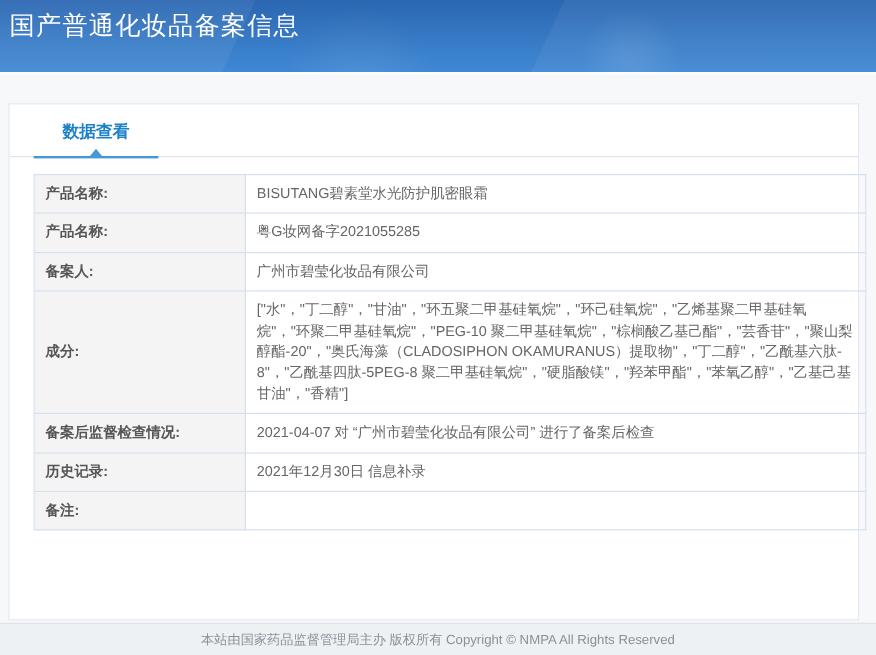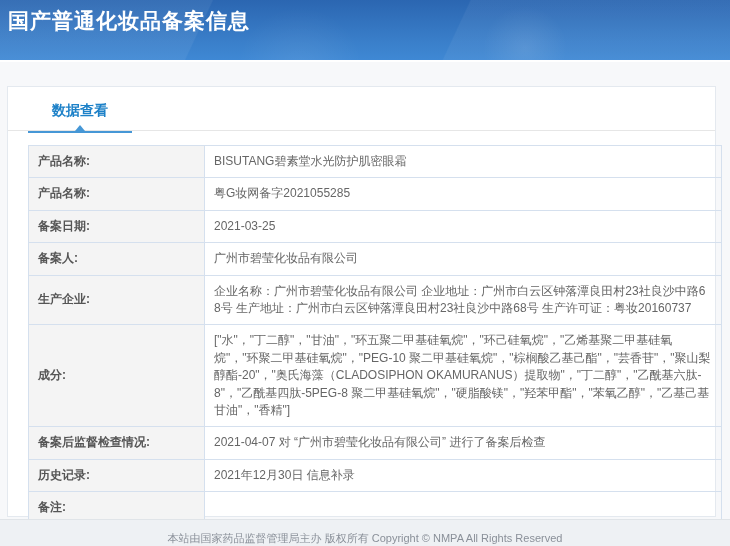--- a/index.html
+++ b/index.html
@@ -21,21 +21,21 @@
       radial-gradient(circle 60px at 525px 48px, rgba(255,255,255,.10), rgba(255,255,255,0) 70%),
       radial-gradient(circle 90px at 300px 70px, rgba(255,255,255,.08), rgba(255,255,255,0) 70%),
       linear-gradient(115deg, rgba(255,255,255,.06) 28%, rgba(255,255,255,0) 28.2%, rgba(255,255,255,0) 62%, rgba(255,255,255,.05) 62.2%),
       linear-gradient(180deg,#2b66b1 0%, #3a7fca 70%, #3f88d4 100%);
     border-bottom:2px solid #ffffff;
     padding:7px 0 0 8px;
   }
   .page-title {
     color:#ffffff;
     font-size:21px;
-    font-weight:bold;
+    font-weight:normal;
     letter-spacing:1px;
   }
 
   
   .page-body { flex:1 1 auto; padding:24px 14px 0 7px; }
   .card {
     background:#ffffff;
     border:1px solid #e4e9ef;
     height:431px;
   }
@@ -103,21 +103,21 @@
   table.info td { color:#666; word-break:break-all; }
   table.info tr.empty-row td, table.info tr.empty-row th { height:26px; }
 
   
   .page-footer {
     flex:0 0 27px;
     height:27px;
     background:#eef1f4;
     border-top:1px solid #e0e4e8;
     display:flex;
-    align-items:flex-end;
+    align-items:center;
     justify-content:center;
   }
   .footer-text { font-size:11px; color:#8a9099; }
 </style>
 </head>
 <body>
 
 <div class="page-header">
   <div class="page-title">国产普通化妆品备案信息</div>
 </div>
@@ -139,30 +139,22 @@
         <tbody>
             <tr>
               <th>产品名称:</th>
               <td>BISUTANG碧素堂水光防护肌密眼霜</td>
             </tr>
             <tr>
               <th>产品名称:</th>
               <td>粤G妆网备字2021055285</td>
             </tr>
             <tr>
-              <th>备案日期:</th>
-              <td>2021-03-25</td>
-            </tr>
-            <tr>
               <th>备案人:</th>
               <td>广州市碧莹化妆品有限公司</td>
-            </tr>
-            <tr>
-              <th>生产企业:</th>
-              <td>企业名称：广州市碧莹化妆品有限公司 企业地址：广州市白云区钟落潭良田村23社良沙中路68号 生产地址：广州市白云区钟落潭良田村23社良沙中路68号 生产许可证：粤妆20160737</td>
             </tr>
             <tr>
               <th>成分:</th>
               <td>["水"，"丁二醇"，"甘油"，"环五聚二甲基硅氧烷"，"环己硅氧烷"，"乙烯基聚二甲基硅氧烷"，"环聚二甲基硅氧烷"，"PEG-10 聚二甲基硅氧烷"，"棕榈酸乙基己酯"，"芸香苷"，"聚山梨醇酯-20"，"奥氏海藻（CLADOSIPHON OKAMURANUS）提取物"，"丁二醇"，"乙酰基六肽-8"，"乙酰基四肽-5PEG-8 聚二甲基硅氧烷"，"硬脂酸镁"，"羟苯甲酯"，"苯氧乙醇"，"乙基己基甘油"，"香精"]</td>
             </tr>
             <tr>
               <th>备案后监督检查情况:</th>
               <td>2021-04-07 对 “广州市碧莹化妆品有限公司” 进行了备案后检查</td>
             </tr>
             <tr>

